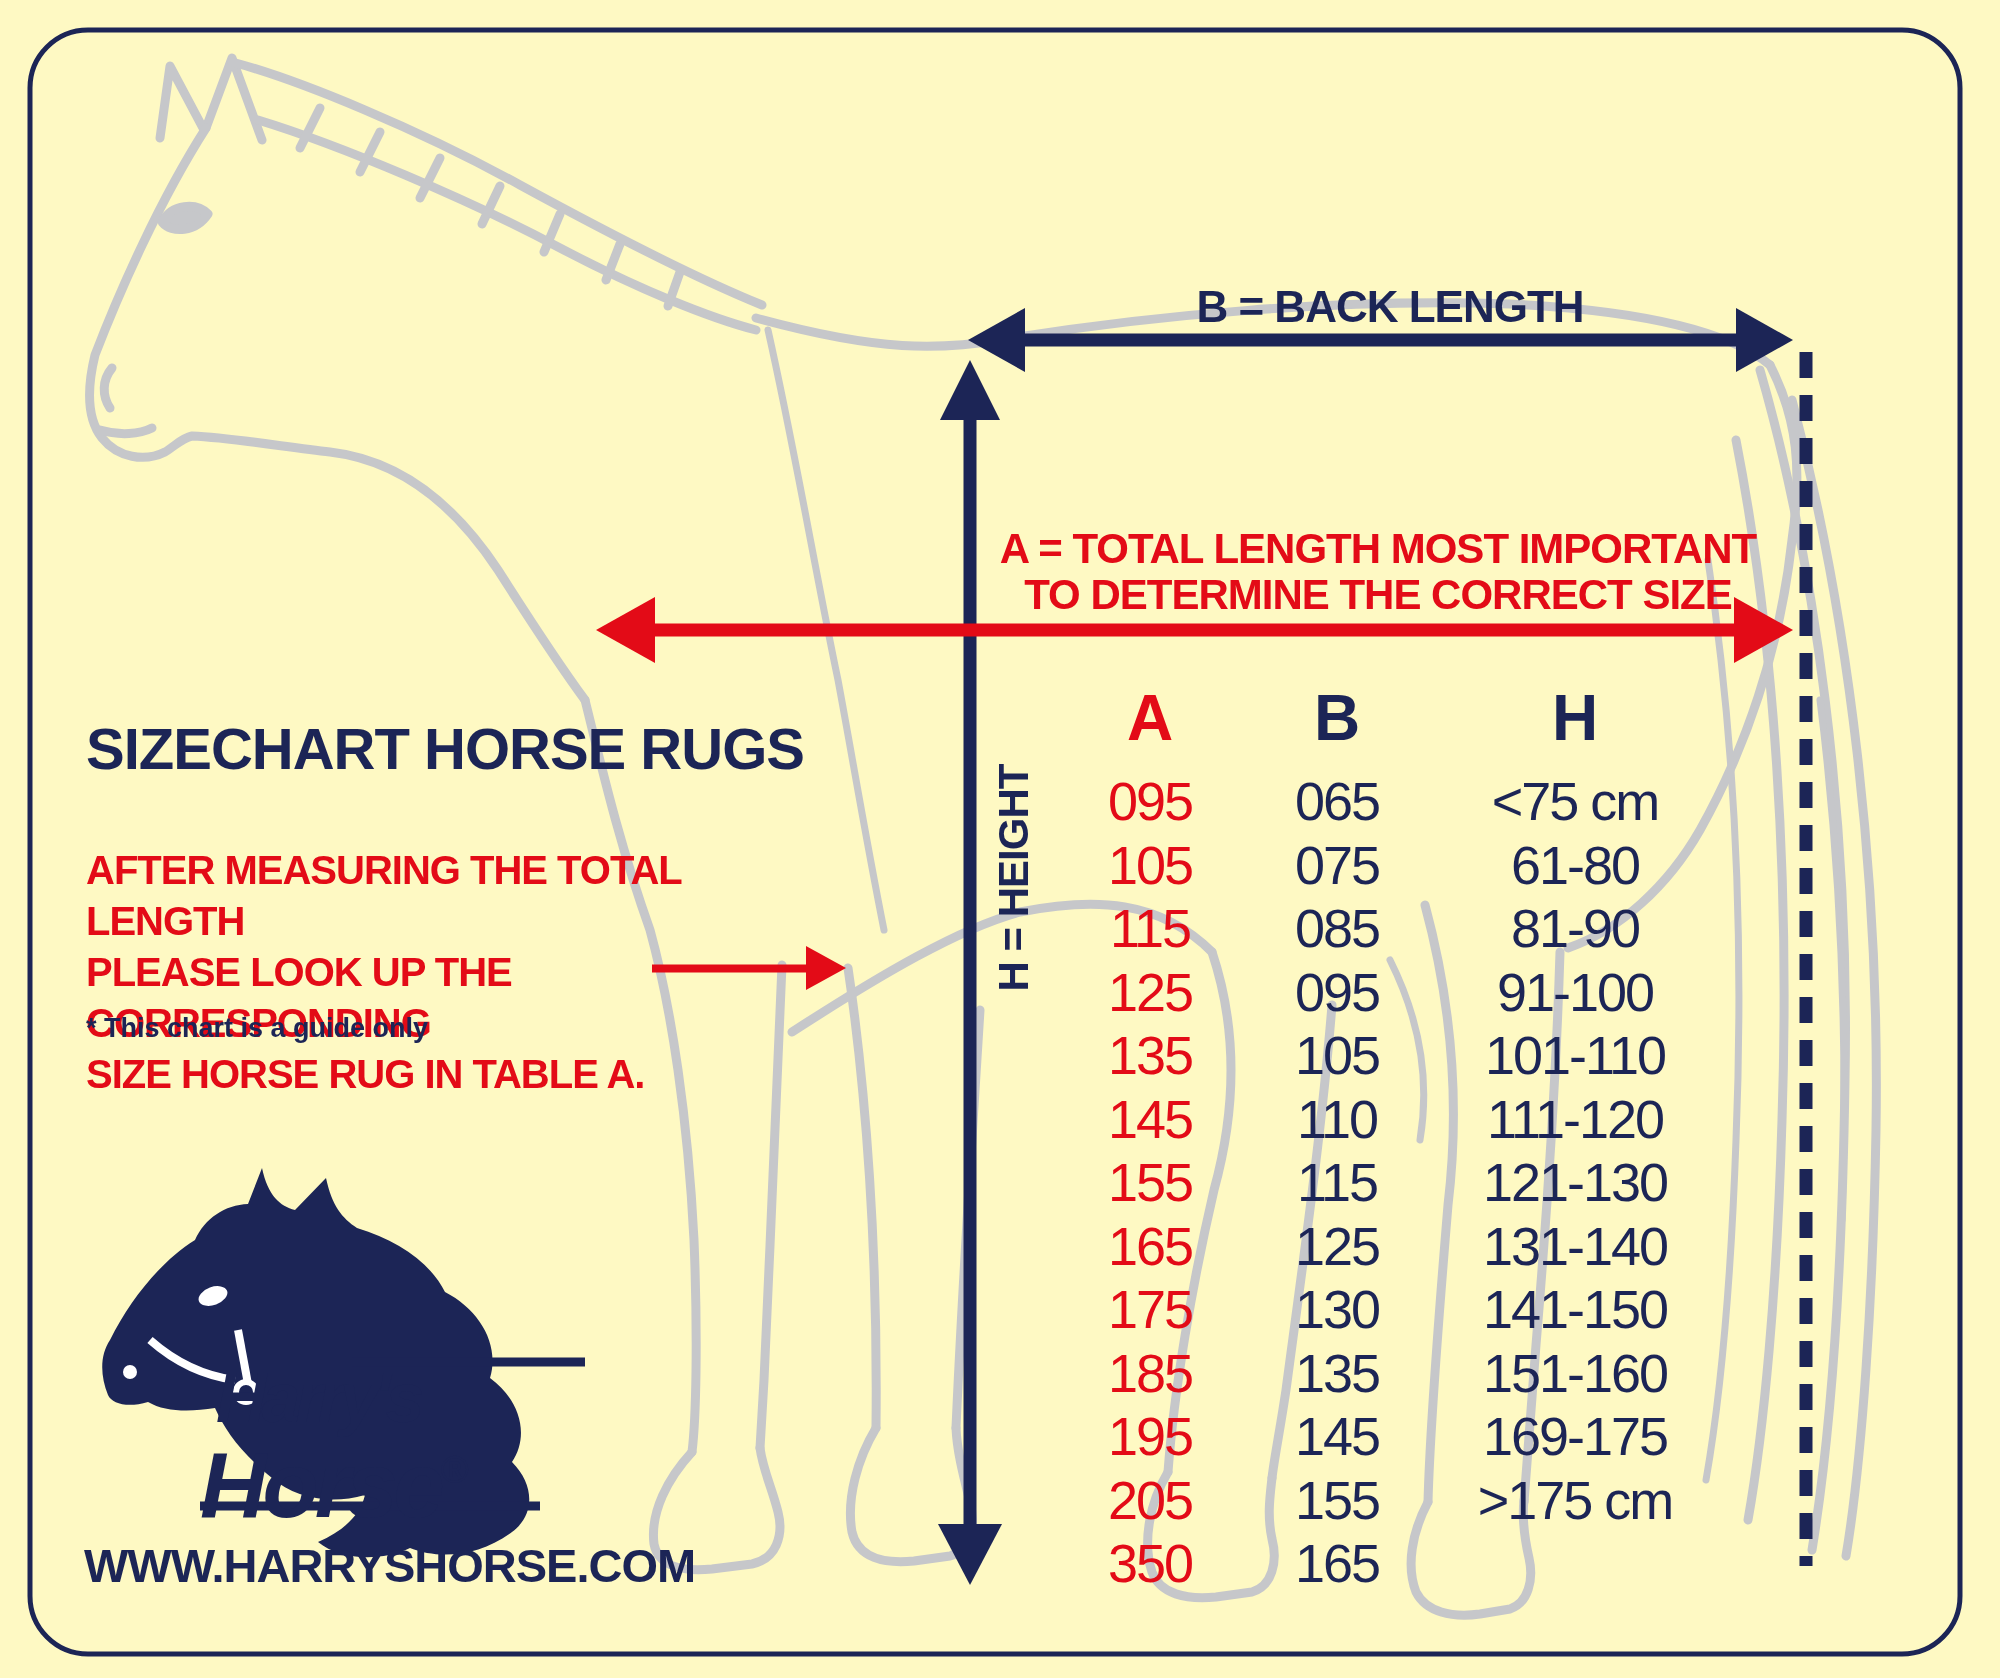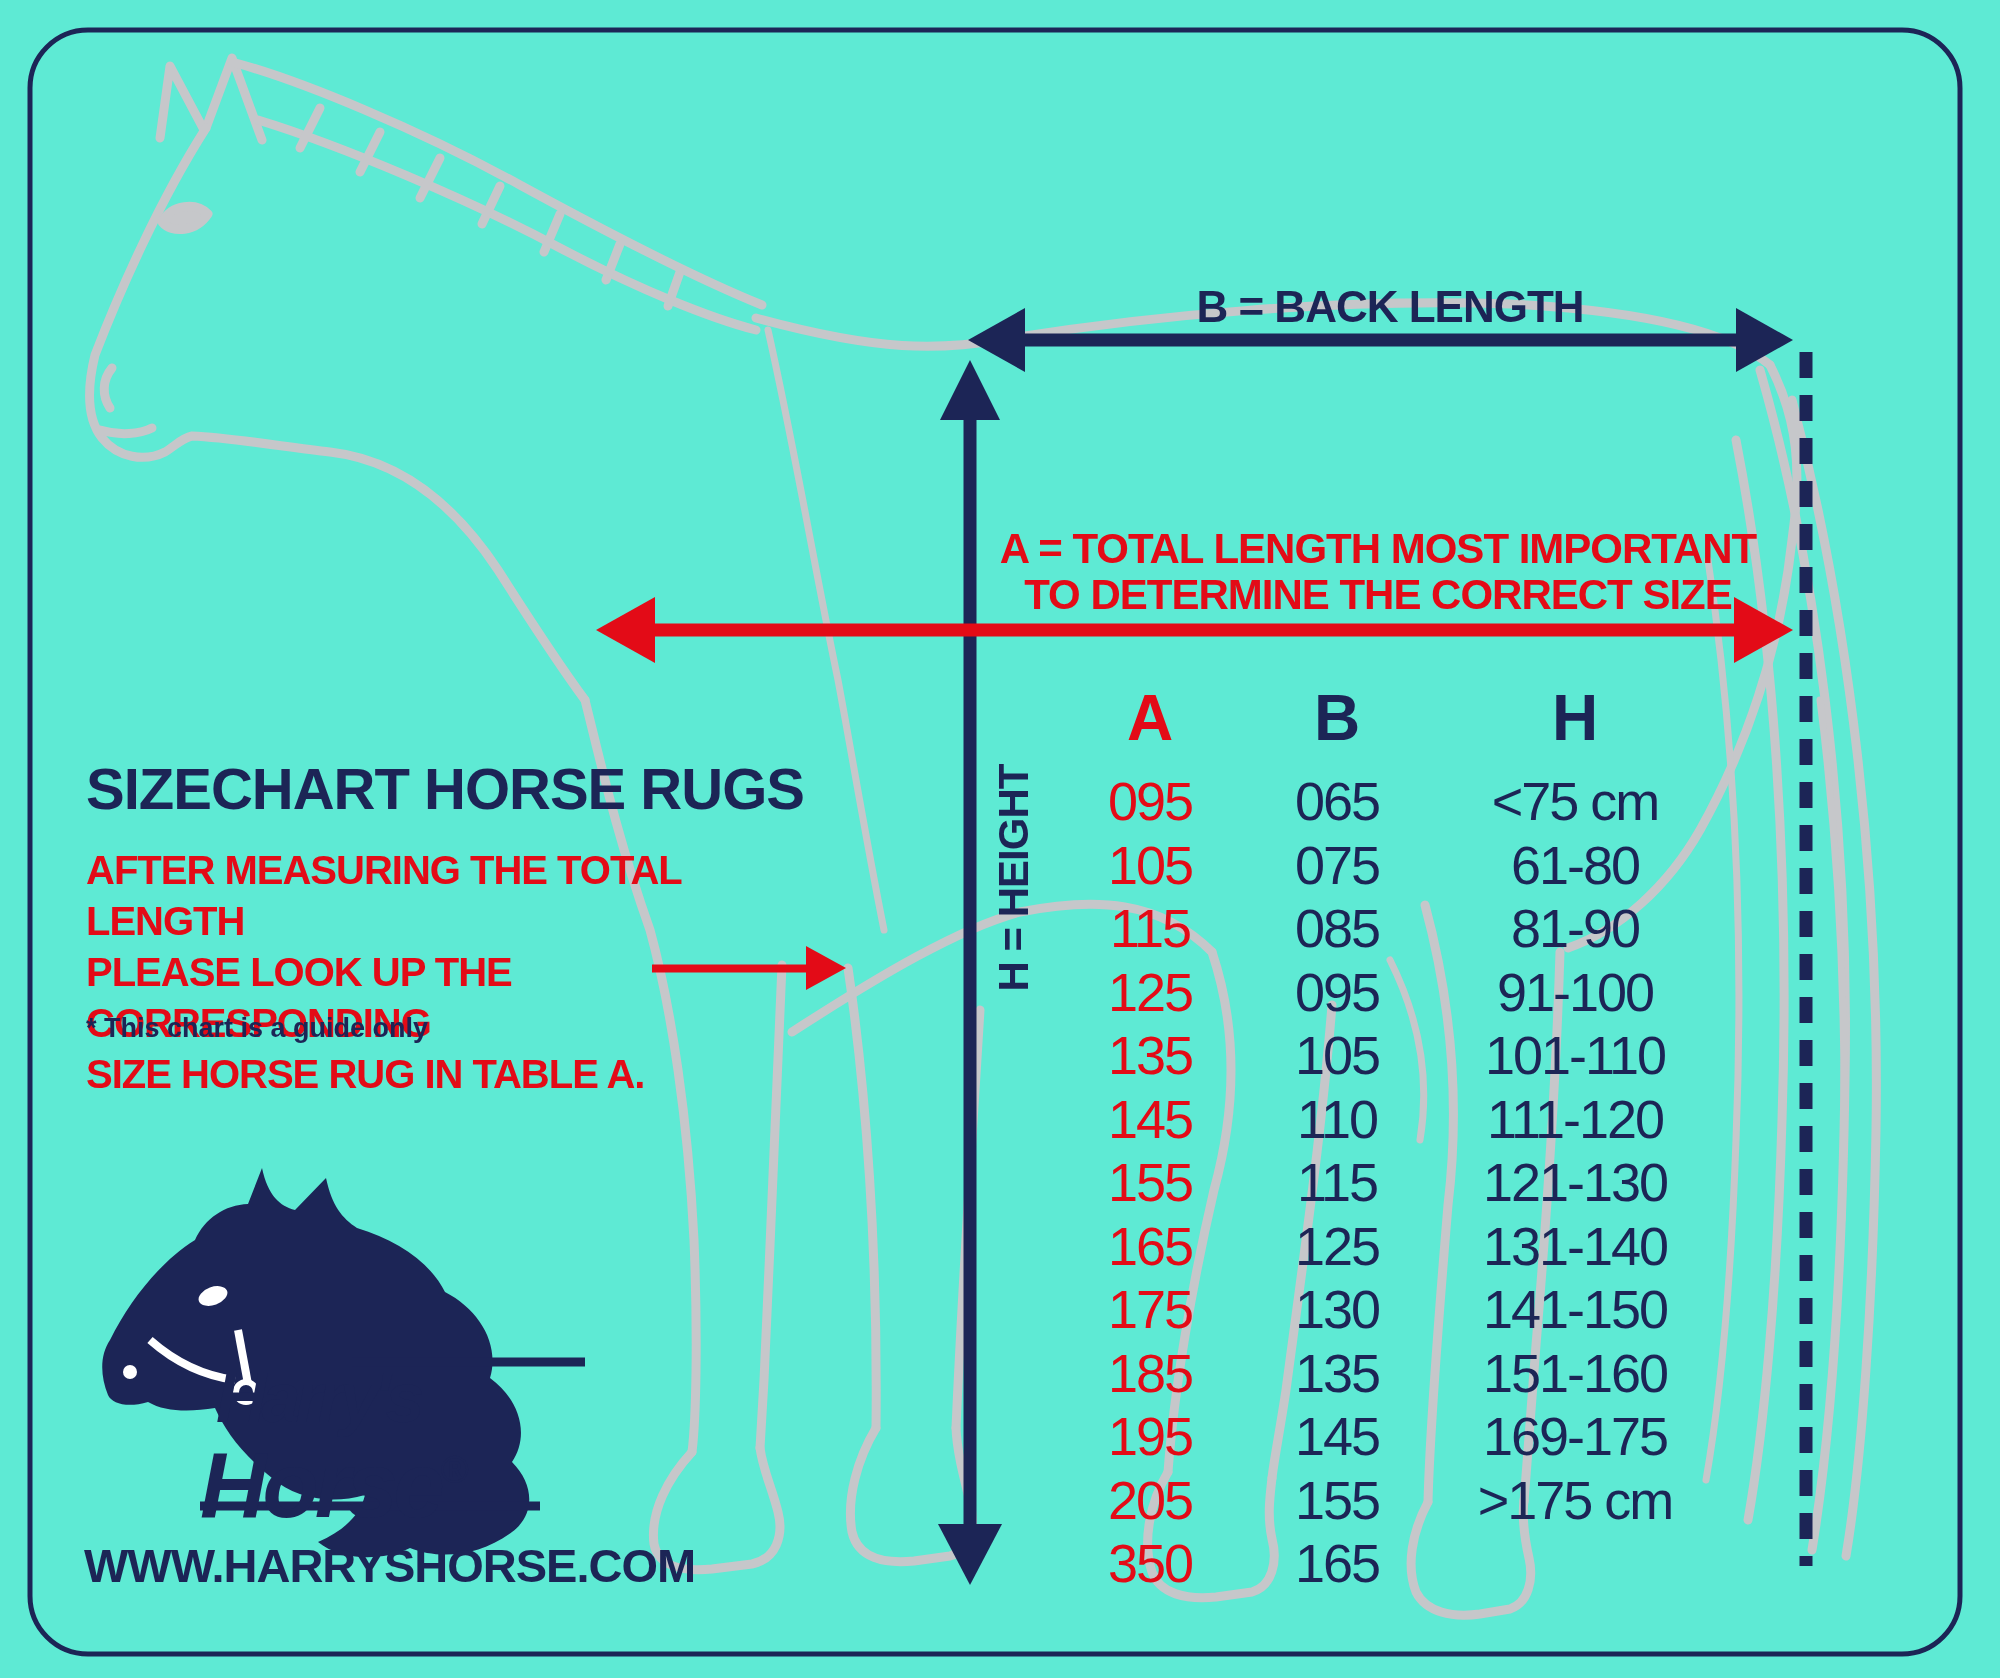--- a/index.html
+++ b/index.html
@@ -1,29 +1,29 @@
 <!DOCTYPE html>
 <html><head>
 <meta charset="utf-8">
 <style>
   html,body{margin:0;padding:0;background:#ffffff;}
   .canvas{
-    position:relative;width:2000px;height:1678px;background:#5eead4;overflow:hidden;
+    position:relative;width:2000px;height:1678px;background:#fef9c3;overflow:hidden;
     font-family:"Liberation Sans", sans-serif;
   }
   .abs{position:absolute;}
   .navy{color:#1c2556;}
   .red{color:#e30b17;}
   .b-label{left:1090px;top:282px;width:600px;text-align:center;
     font-size:44px;font-weight:bold;letter-spacing:-1px;}
   .a-label{left:998px;top:516px;width:760px;text-align:center;
     font-size:42px;line-height:46px;font-weight:bold;letter-spacing:-1px;margin-top:10px;}
   .h-label{left:863px;top:855px;width:300px;height:46px;text-align:center;
     font-size:42px;font-weight:bold;transform:rotate(-90deg);letter-spacing:-1px;}
-  .title{left:86px;top:758px;width:900px;font-size:58px;line-height:62px;
+  .title{left:86px;top:718px;width:900px;font-size:58px;line-height:62px;
     font-weight:bold;letter-spacing:-1px;}
   .instructions{left:86px;top:845px;width:760px;font-size:40px;line-height:51px;
     font-weight:bold;letter-spacing:-1px;}
   .note{left:86px;top:1008px;width:700px;font-size:27px;line-height:40px;font-weight:bold;}
   .tbl-head{width:240px;top:681px;text-align:center;font-size:64px;font-weight:bold;}
   .tbl-col{top:770px;width:240px;display:flex;flex-direction:column;
     font-size:54px;font-weight:normal;letter-spacing:-2px;text-align:center;}
   .tbl-col div{height:63.5px;line-height:63.5px;}
   .logo-line1{left:216px;top:1352px;font-size:70px;font-weight:bold;font-style:italic;
     letter-spacing:-5px;line-height:92px;}

